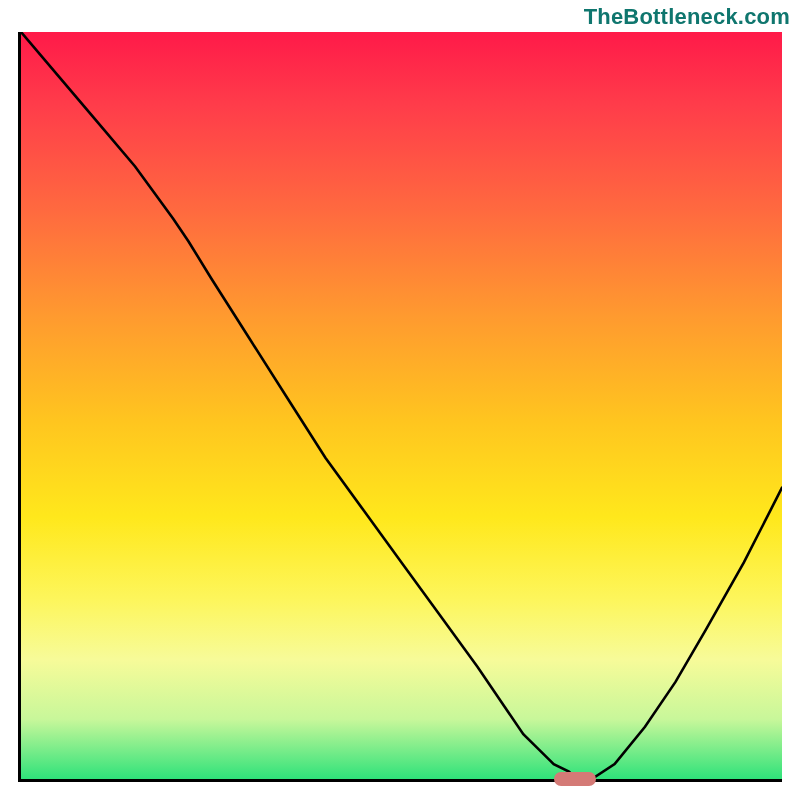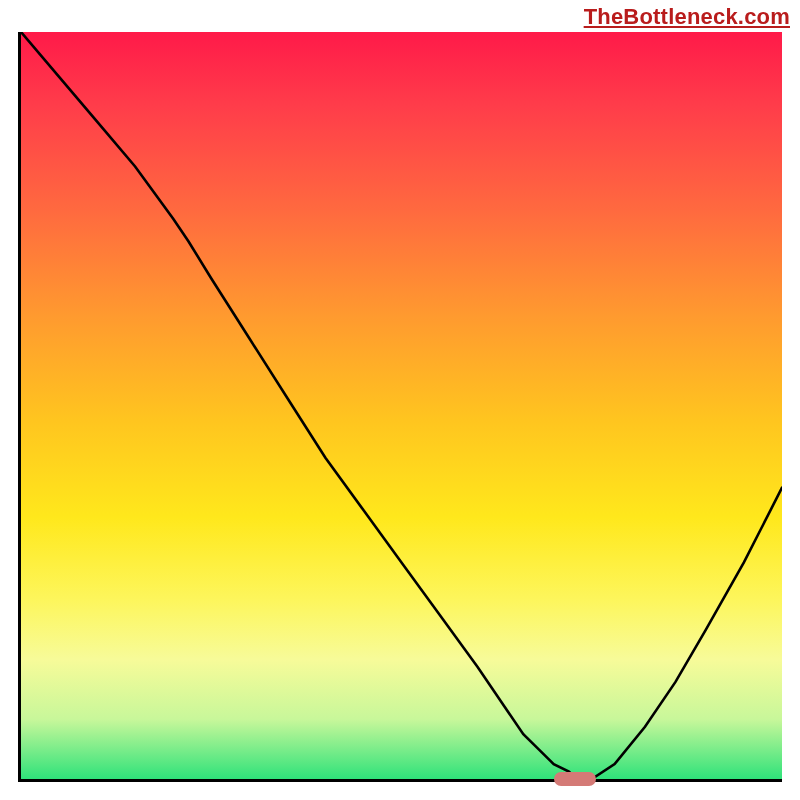--- a/index.html
+++ b/index.html
@@ -14,23 +14,22 @@
     position: relative;
     width: 800px;
     height: 800px;
   }
   .watermark {
     position: absolute;
     top: 4px;
     right: 10px;
     font-size: 22px;
     font-weight: 600;
-    color: #b91c1c;
+    color: #0f766e;
     letter-spacing: 0.2px;
-    text-decoration: underline;
   }
   .plot-frame {
     position: absolute;
     left: 18px;
     top: 32px;
     width: 764px;
     height: 750px;
     border-left: 3px solid #000;
     border-bottom: 3px solid #000;
     box-sizing: border-box;

